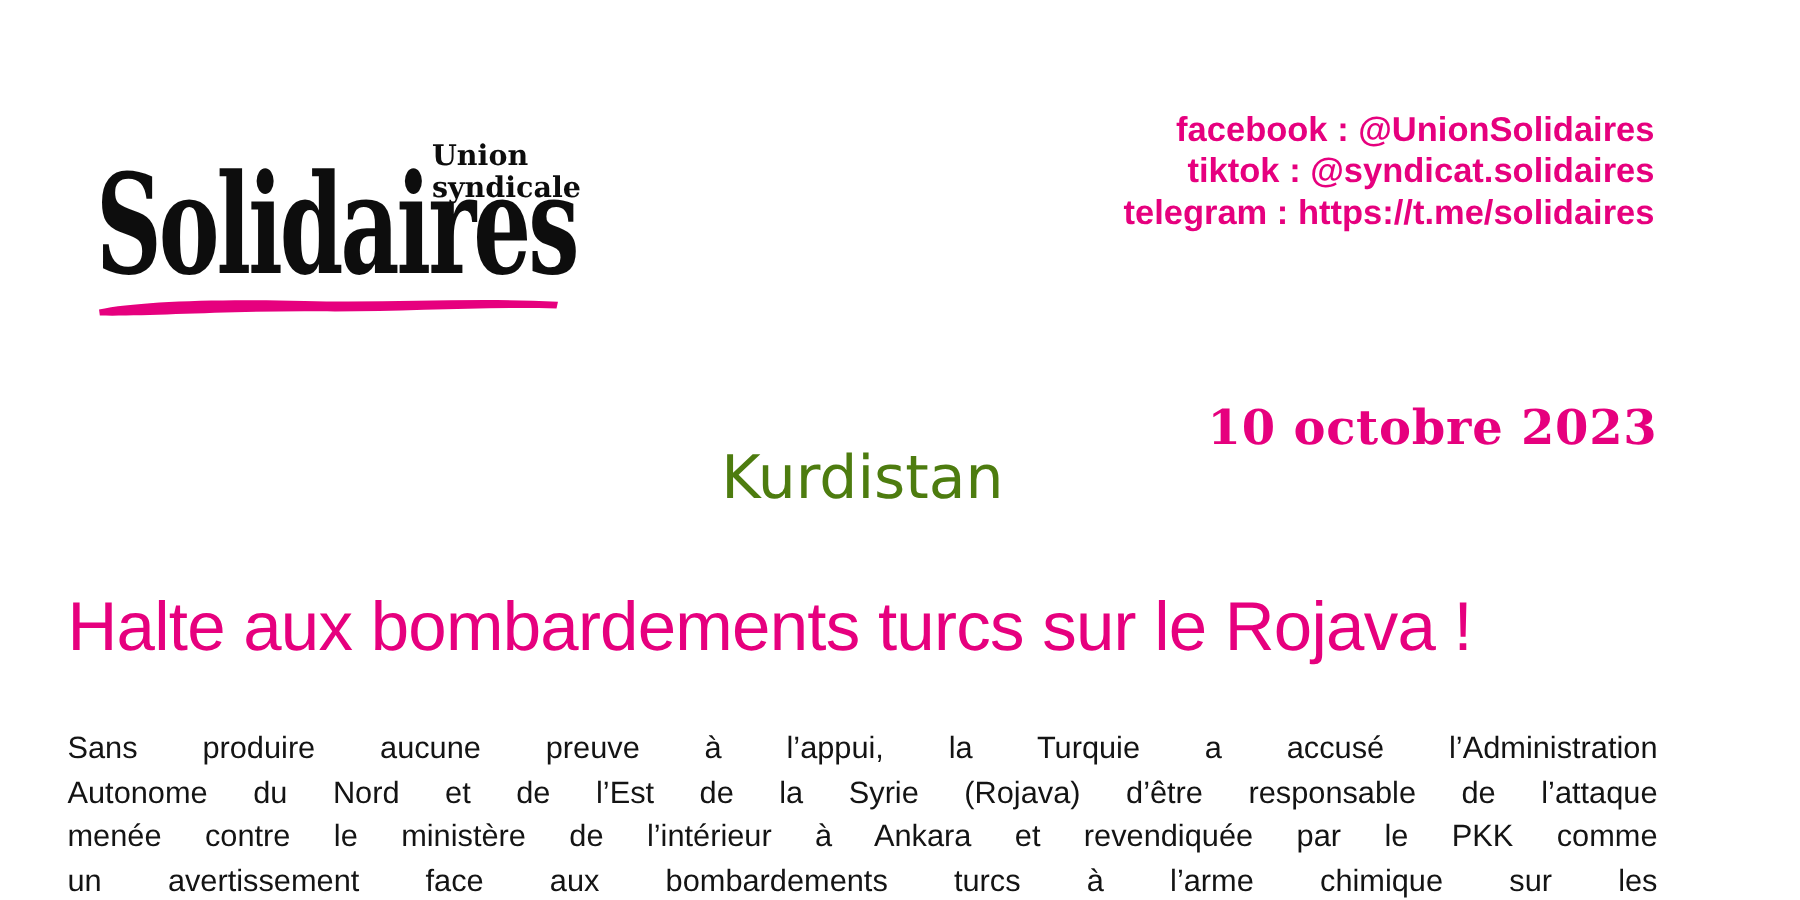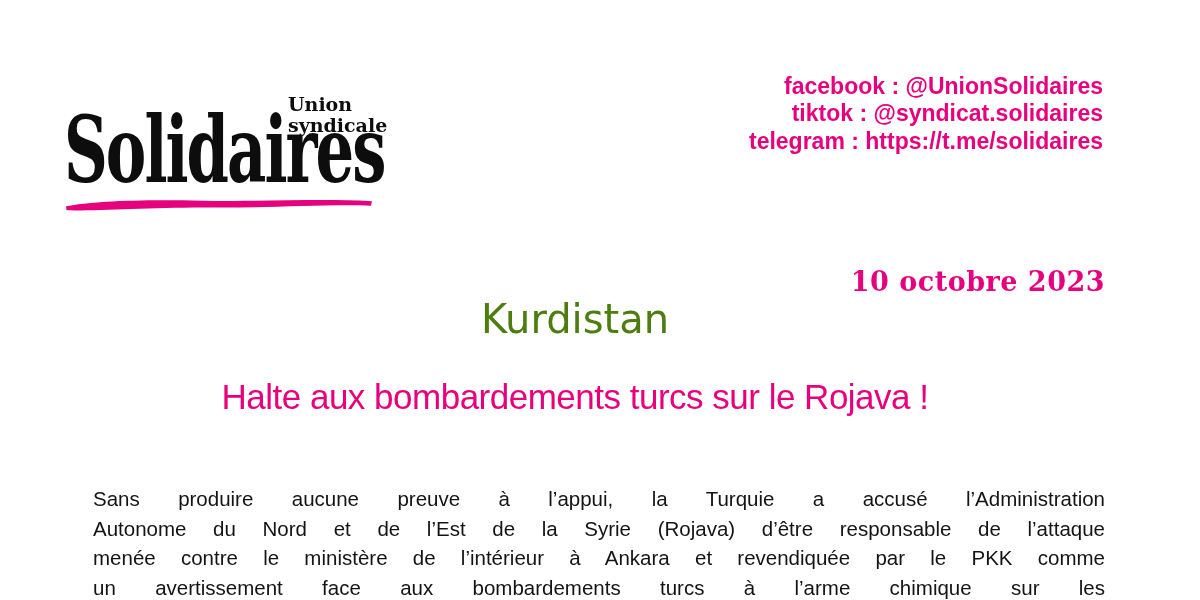--- a/index.html
+++ b/index.html
@@ -28,36 +28,36 @@
   
   .social {
     position:absolute; top:73px; right:97px; text-align:right;
     color:var(--accent); font-weight:bold;
     font-size:23px; line-height:27.4px; white-space:nowrap;
   }
   
   .date {
     position:absolute; top:266px; right:95px;
     font-family:"DejaVu Serif", serif; font-weight:bold;
-    font-size:27px; color:var(--accent); letter-spacing:0.5px;
+    font-size:32px; color:var(--accent); letter-spacing:0.5px;
   }
   .title {
     position:absolute; top:296px; left:45px; width:1060px; text-align:center;
     font-family:"DejaVu Sans", sans-serif; font-size:40px; color:#4d7c0f;
   }
   .subtitle {
-    position:absolute; top:377px; left:45px; width:1060px; text-align:center;
-    font-size:35px; color:var(--accent); letter-spacing:-0.5px;
+    position:absolute; top:390px; left:45px; width:1060px; text-align:left;
+    font-size:46px; color:var(--accent); letter-spacing:-0.5px;
   }
   
   .body-text {
     position:absolute; top:484px; left:45px; width:1060px;
     font-size:20.5px; line-height:29.5px; color:#141414;
   }
-  .body-line { text-align:justify; text-align-last:justify;margin-left:48px; }
+  .body-line { text-align:justify; text-align-last:justify; }
 </style>
 </head>
 <body>
 
 <div class="page">
 
   <div class="logo">
     <div class="logo-wordmark">Solidaires</div>
     <div class="logo-tagline">
       <div>Union</div>

